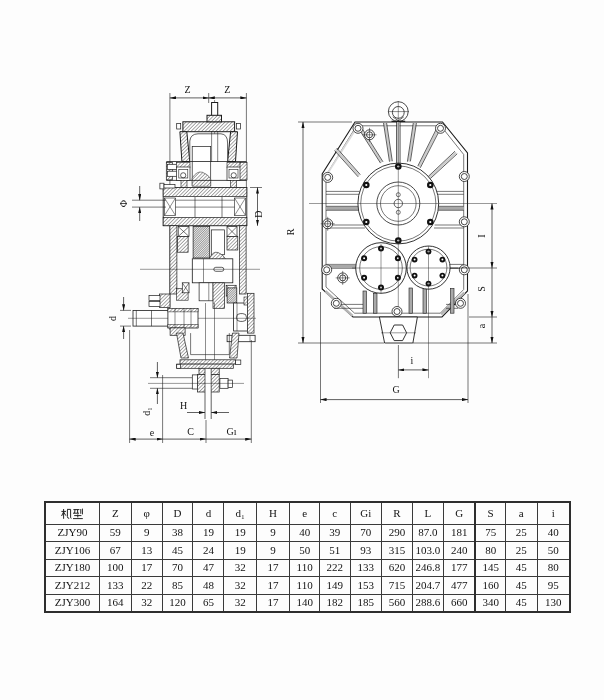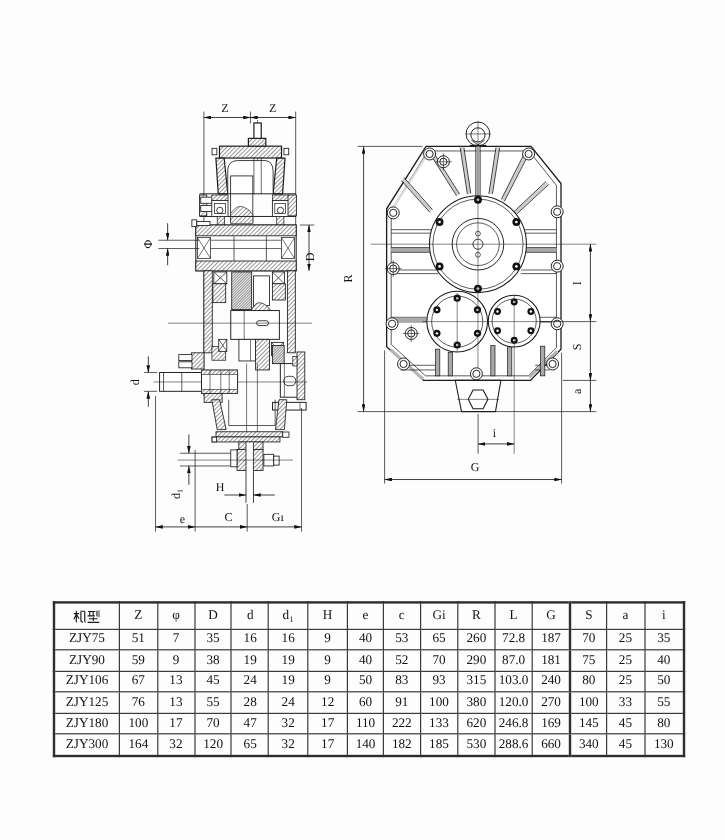--- a/index.html
+++ b/index.html
@@ -519,121 +519,103 @@
           <td>c</td>
           <td>Gi</td>
           <td>R</td>
           <td>L</td>
           <td>G</td>
           <td class="tk">S</td>
           <td>a</td>
           <td>i</td>
         </tr>
 <tr>
-          <td>ZJY75</td>
-          <td>51</td>
-          <td>7</td>
-          <td>35</td>
-          <td>16</td>
-          <td>16</td>
-          <td>9</td>
-          <td>40</td>
-          <td>53</td>
-          <td>65</td>
-          <td>260</td>
-          <td>72.8</td>
-          <td>187</td>
-          <td class="tk">70</td>
-          <td>25</td>
-          <td>35</td>
-        </tr>
-<tr>
           <td>ZJY90</td>
           <td>59</td>
           <td>9</td>
           <td>38</td>
           <td>19</td>
           <td>19</td>
           <td>9</td>
           <td>40</td>
-          <td>52</td>
+          <td>39</td>
           <td>70</td>
           <td>290</td>
           <td>87.0</td>
           <td>181</td>
           <td class="tk">75</td>
           <td>25</td>
           <td>40</td>
         </tr>
 <tr>
           <td>ZJY106</td>
           <td>67</td>
           <td>13</td>
           <td>45</td>
           <td>24</td>
           <td>19</td>
           <td>9</td>
           <td>50</td>
-          <td>83</td>
+          <td>51</td>
           <td>93</td>
           <td>315</td>
           <td>103.0</td>
           <td>240</td>
           <td class="tk">80</td>
           <td>25</td>
           <td>50</td>
-        </tr>
-<tr>
-          <td>ZJY125</td>
-          <td>76</td>
-          <td>13</td>
-          <td>55</td>
-          <td>28</td>
-          <td>24</td>
-          <td>12</td>
-          <td>60</td>
-          <td>91</td>
-          <td>100</td>
-          <td>380</td>
-          <td>120.0</td>
-          <td>270</td>
-          <td class="tk">100</td>
-          <td>33</td>
-          <td>55</td>
         </tr>
 <tr>
           <td>ZJY180</td>
           <td>100</td>
           <td>17</td>
           <td>70</td>
           <td>47</td>
           <td>32</td>
           <td>17</td>
           <td>110</td>
           <td>222</td>
           <td>133</td>
           <td>620</td>
           <td>246.8</td>
-          <td>169</td>
+          <td>177</td>
           <td class="tk">145</td>
           <td>45</td>
           <td>80</td>
+        </tr>
+<tr>
+          <td>ZJY212</td>
+          <td>133</td>
+          <td>22</td>
+          <td>85</td>
+          <td>48</td>
+          <td>32</td>
+          <td>17</td>
+          <td>110</td>
+          <td>149</td>
+          <td>153</td>
+          <td>715</td>
+          <td>204.7</td>
+          <td>477</td>
+          <td class="tk">160</td>
+          <td>45</td>
+          <td>95</td>
         </tr>
 <tr>
           <td>ZJY300</td>
           <td>164</td>
           <td>32</td>
           <td>120</td>
           <td>65</td>
           <td>32</td>
           <td>17</td>
           <td>140</td>
           <td>182</td>
           <td>185</td>
-          <td>530</td>
+          <td>560</td>
           <td>288.6</td>
           <td>660</td>
           <td class="tk">340</td>
           <td>45</td>
           <td>130</td>
         </tr>
 </tbody>
     </table>
 
 <svg width="22" height="12" viewBox="0 0 22 12" style="position:absolute;left:60.5px;top:507.5px">

